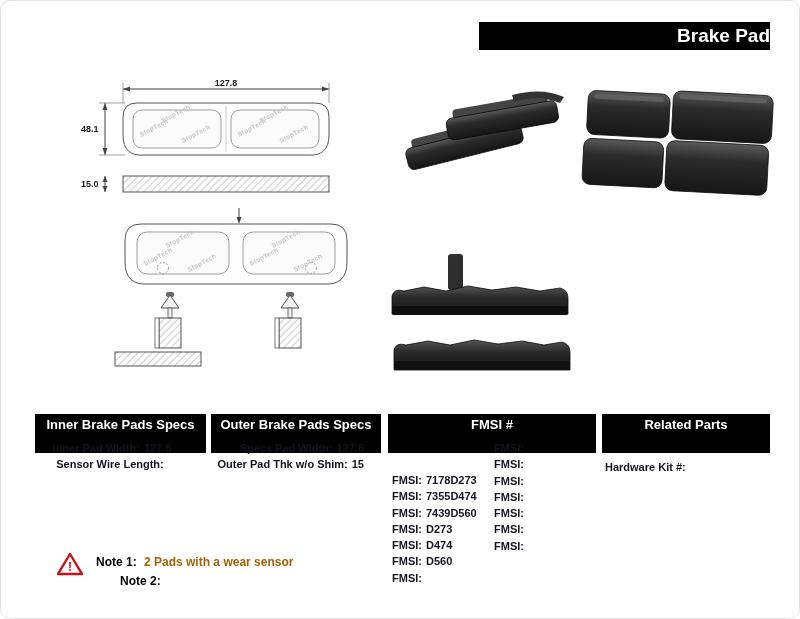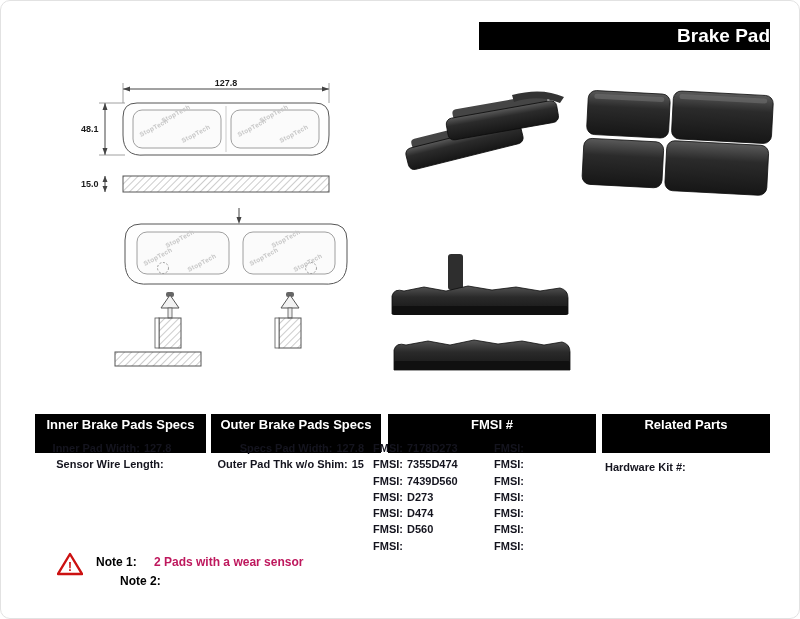--- a/index.html
+++ b/index.html
@@ -29,31 +29,31 @@
   #hdr-inner   { left:34px;  width:171px; }
   #hdr-outer   { left:210px; width:170px; }
   #hdr-fmsi    { left:387px; width:208px; }
   #hdr-related { left:601px; width:168px; }
 
   
   .spec-col { position:absolute; top:439px; font-size:11px; font-weight:bold; color:#14141e; }
   .spec-row { height:16.3px; line-height:16.3px; white-space:nowrap; }
   .inner-col { left:34px;  width:171px; text-align:center; padding-right:17px; }
   .outer-col { left:210px; width:170px; text-align:right; padding-right:17px; }
-  .fmsi-left  { left:372px; }
+  .fmsi-left  { left:391px;margin-top:32px; }
   .fmsi-right { left:493px; }
   .related-col { left:604px;margin-top:19px; }
   .val { margin-left:4px; }
 
   
   .warn { position:absolute; left:56px; top:551px; }
   .note { position:absolute; font-size:12px; font-weight:bold; color:#000; white-space:nowrap; }
   #note1 { left:95px; top:554px; }
   #note2 { left:95px; top:573px;margin-left:24px; }
-  .note-red { color:#be185d; margin-left:14px; }
+  .note-red { color:#a16207; margin-left:4px; }
 </style>
 </head>
 <body>
 
 <div class="page">
 
   <div class="hdr-bar hdr-right">
     <span>Brake Pad</span>
   </div>
 

